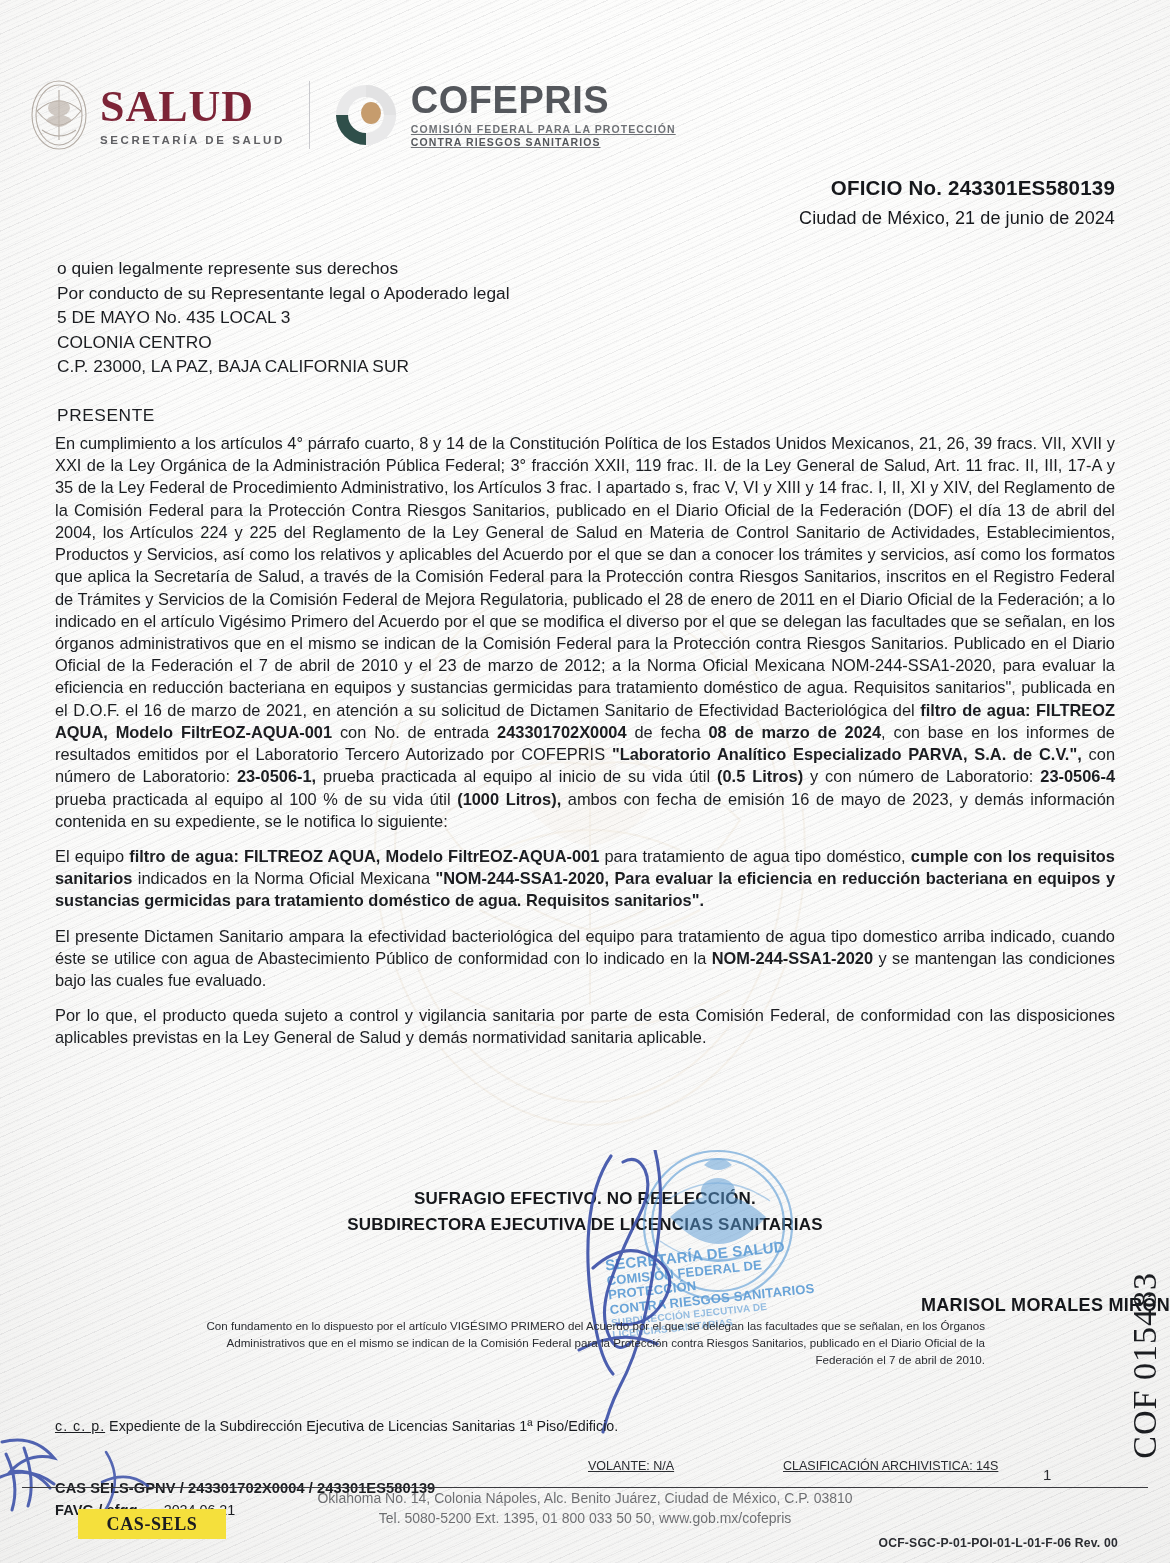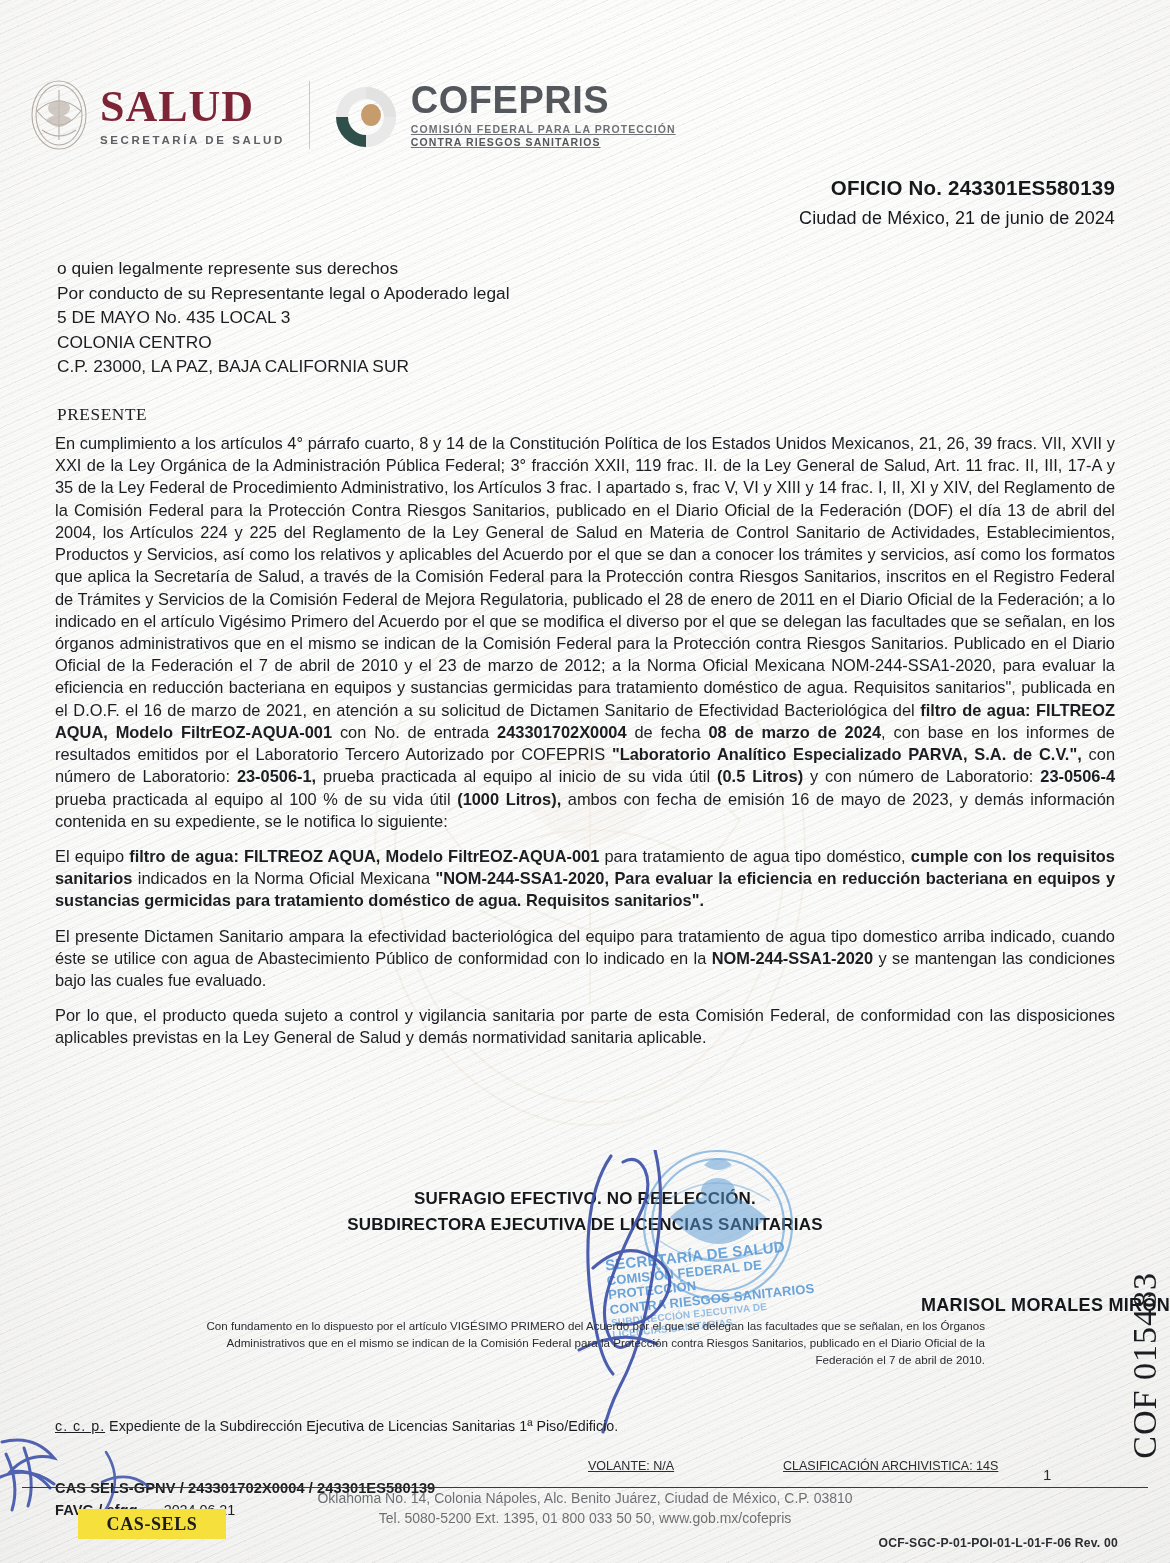--- a/index.html
+++ b/index.html
@@ -40,40 +40,40 @@
   .shield{width:62px;height:74px;margin-right:10px;opacity:.62;}
   .salud-block{display:flex;flex-direction:column;justify-content:center;}
   .salud-word{
     font-family:"Liberation Serif", serif;
     font-weight:bold;font-size:44px;letter-spacing:1px;color:#7d2437;line-height:1;
   }
   .salud-sub{
     font-size:11.5px;letter-spacing:2.6px;font-weight:bold;color:#5f5f63;margin-top:5px;
   }
   .divider-v{width:1px;height:68px;background:#c9c9cd;margin:0 24px;}
-  .cofepris-block{display:flex;align-items:flex-end;}
+  .cofepris-block{display:flex;align-items:center;}
   .cof-mark{width:64px;height:64px;margin-right:13px;}
   .cofepris-word{
     font-weight:bold;font-size:38px;letter-spacing:.5px;color:#54575c;line-height:1;
   }
   .cofepris-sub{
     font-size:10.5px;letter-spacing:1.1px;font-weight:bold;color:#6e7176;
     line-height:1.28;margin-top:4px;text-decoration:underline;
   }
   .cofepris-sub b{color:#54575c;}
 
   
   .oficio{position:absolute;right:55px;top:176px;text-align:right;}
   .oficio-no{font-size:20.5px;font-weight:bold;letter-spacing:.2px;color:#16181c;}
   .oficio-date{font-size:18px;margin-top:8px;color:#16181c;letter-spacing:.1px;}
 
   
   .addressee{position:absolute;left:57px;top:256px;line-height:1.42;font-size:17.3px;color:#1b1d21;}
   .addressee .co{font-weight:bold;font-size:17.3px;letter-spacing:.1px;}
-  .presente{position:absolute;left:57px;top:405px;font-size:17.3px;color:#1b1d21;letter-spacing:.6px;font-family:Liberation Serif, serif;}
+  .presente{position:absolute;left:57px;top:405px;font-size:17.3px;color:#1b1d21;letter-spacing:.6px;}
 
   
   .body{position:absolute;left:55px;top:432px;width:1060px;}
   .body p{
     margin:0 0 13px 0;
     font-size:16.4px;
     line-height:1.355;
     text-align:justify;
     text-justify:inter-word;
     color:#1b1d21;

